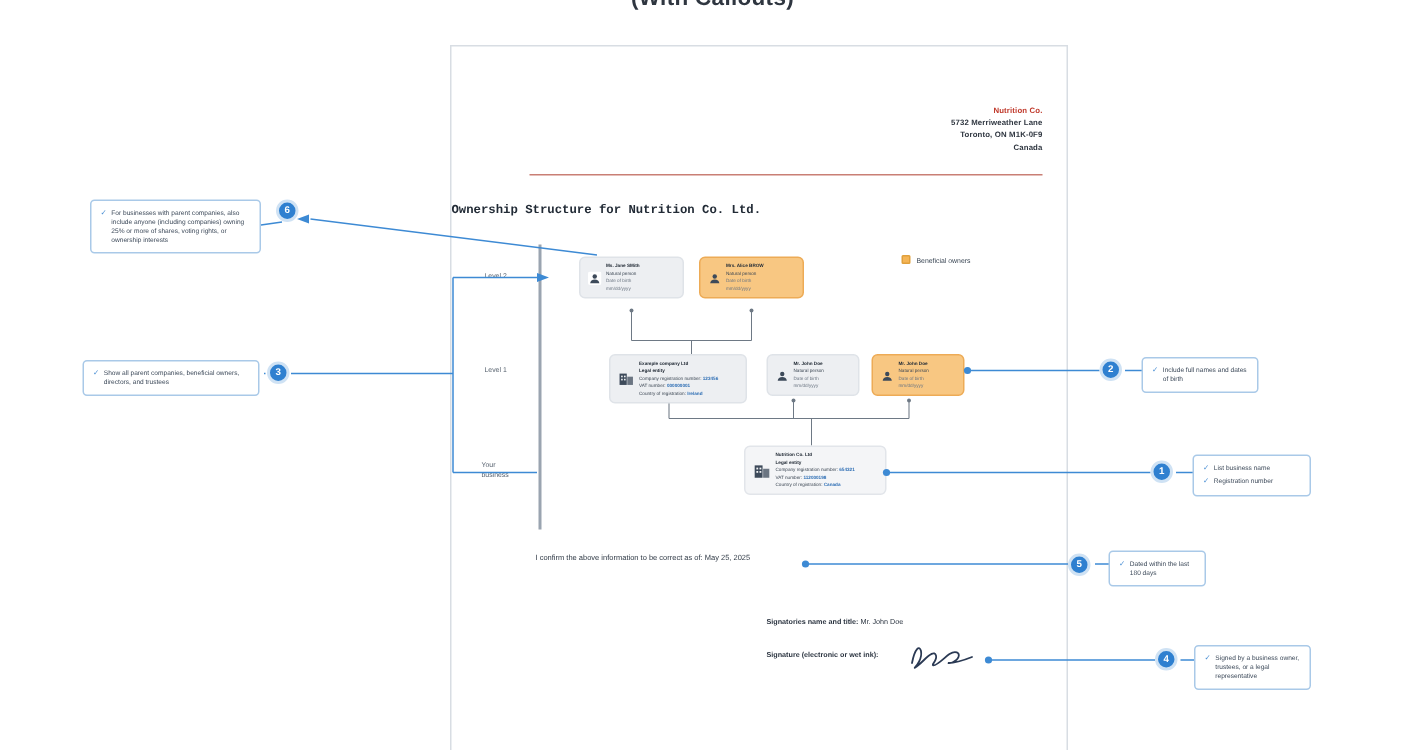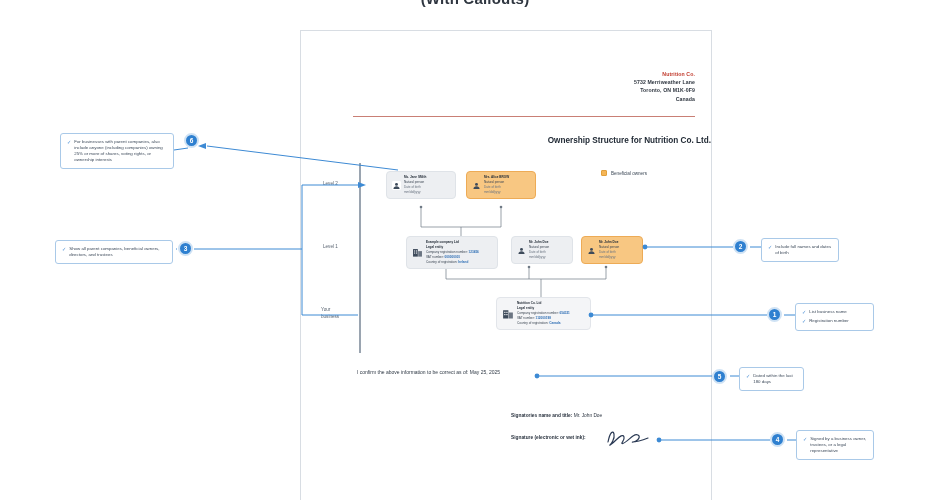--- a/index.html
+++ b/index.html
@@ -32,22 +32,22 @@
   .letterhead { position: absolute; right: 16px; top: 40px; text-align: right; }
   .lh-company { font-size: 5.2px; font-weight: bold; color: #c0392b; letter-spacing: .1px; }
   .lh-line { font-size: 5.2px; font-weight: bold; color: #2f3640; margin-top: 2.2px; letter-spacing: .1px; }
   .lh-rule {
     position: absolute; left: 52px; right: 16px; top: 85px;
     height: 1px; background: #c97f75;
   }
 
   .doc-title {
     position: absolute; left: 0; right: 0; top: 105px;
-    text-align: right;
-    font-size: 8.2px; font-weight: bold; color: #222b36;
+    text-align: left;
+    font-size: 8.2px; font-weight: bold; color: #222b36; font-family: Liberation Mono, monospace;
   }
 
   
   .legend { position: absolute; left: 300px; top: 139px; display: flex; align-items: center; gap: 4px; }
   .legend-swatch { width: 6px; height: 6px; background: #f5b556; border: 1px solid #e0a03c; border-radius: 1px; }
   .legend-label { font-size: 4.6px; color: #3c4856; }
 
   
   .spine {
     position: absolute; left: 58px; top: 132px;

